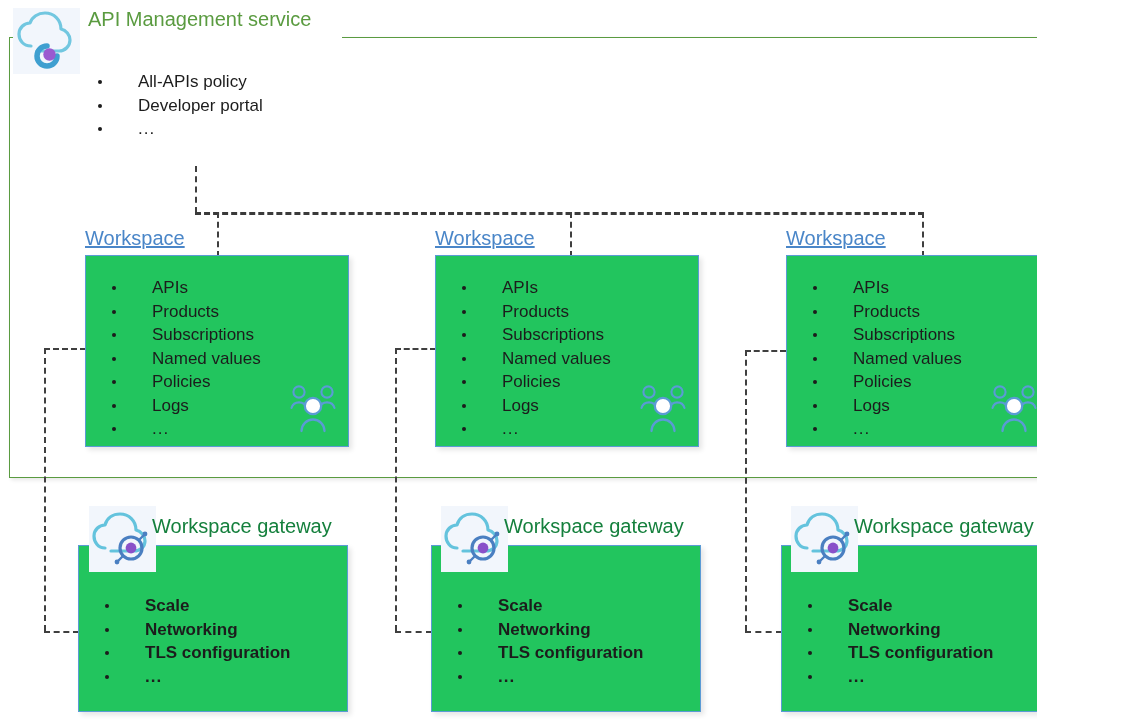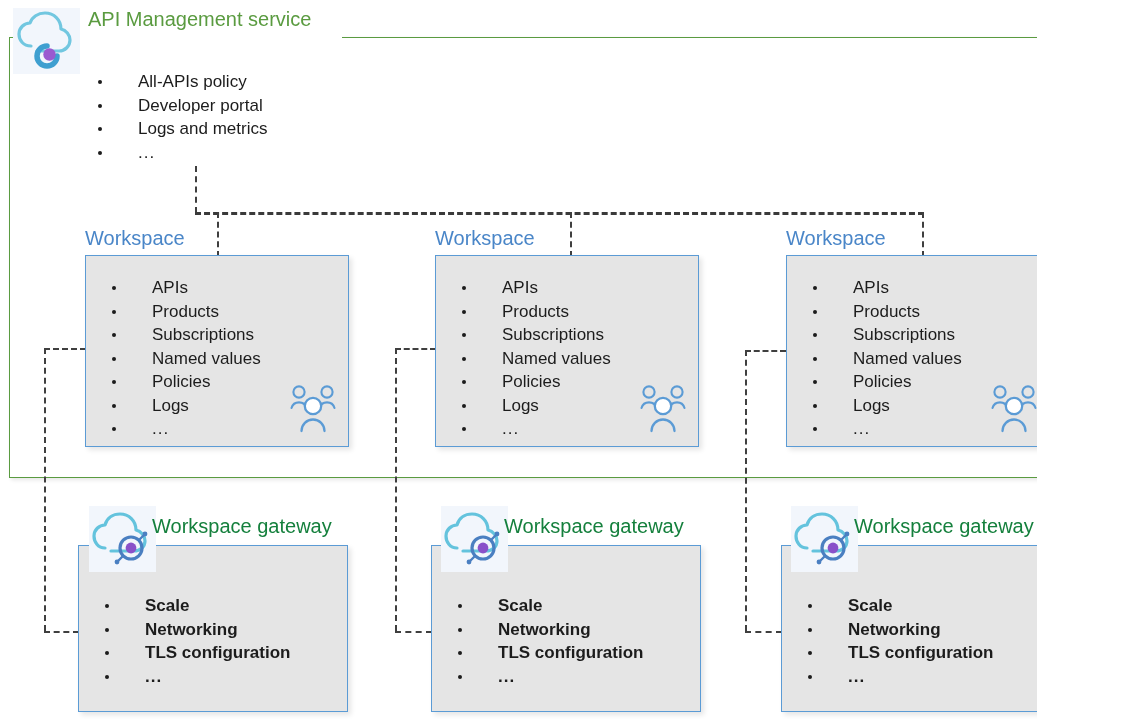--- a/index.html
+++ b/index.html
@@ -102,33 +102,34 @@
   .blist li.ellipsis {
     font-size: 17px;
     letter-spacing: 1px;
   }
 
   
   .wsbox, .gwbox {
     position: absolute;
     border: 1.3px solid #5b9bd5;
     box-sizing: border-box;
-    background: #e5e5e5;
+    background: #22c55e;
     box-shadow: 3px 3px 5px rgba(0,0,0,0.10);
     z-index: 3;
     padding-left: 16px;
   }
   .ws-title {
     position: absolute;
     font-size: 20px;
     color: #4a86c8;
     line-height: 26px;
     white-space: nowrap;
     background: transparent;
     z-index: 8;
+    text-decoration: underline;
   }
   .gw-title {
     position: absolute;
     font-size: 20px;
     color: #15803d;
     line-height: 26px;
     white-space: nowrap;
     z-index: 8;
   }
 
@@ -180,21 +181,20 @@
       <circle cx="36.5" cy="46.5" r="6.2" fill="#9a5ad0"></circle>
     </svg>
   </div>
 
   <div class="apim-title">API Management service</div>
 
   <div class="apim-list">
     <ul class="blist">
       <li>All-APIs policy</li>
       <li>Developer portal</li>
-      <li>Logs and metrics</li>
       <li class="ellipsis">...</li>
     </ul>
   </div>
 
   <div class="people-green">
     <svg width="46" height="52" viewBox="0 0 46 52">
       <circle cx="23" cy="9" r="6.2" fill="none" stroke="#6aa84f" stroke-width="2.1"></circle>
       <path d="M14 27 a9 9 0 0 1 18 0" fill="none" stroke="#6aa84f" stroke-width="2.1" stroke-linecap="round"></path>
       <circle cx="8" cy="31" r="6.2" fill="none" stroke="#6aa84f" stroke-width="2.1"></circle>
       <path d="M0 49 a8.6 8.6 0 0 1 16.6 0" fill="none" stroke="#6aa84f" stroke-width="2.1" stroke-linecap="round"></path>

